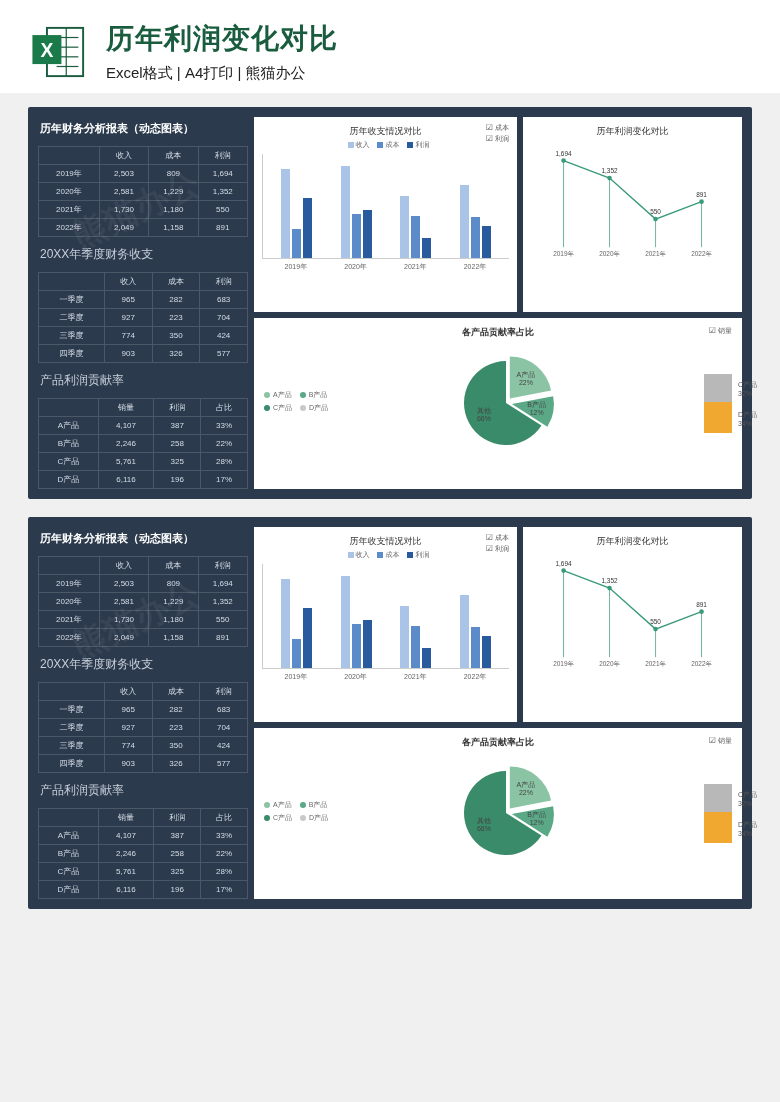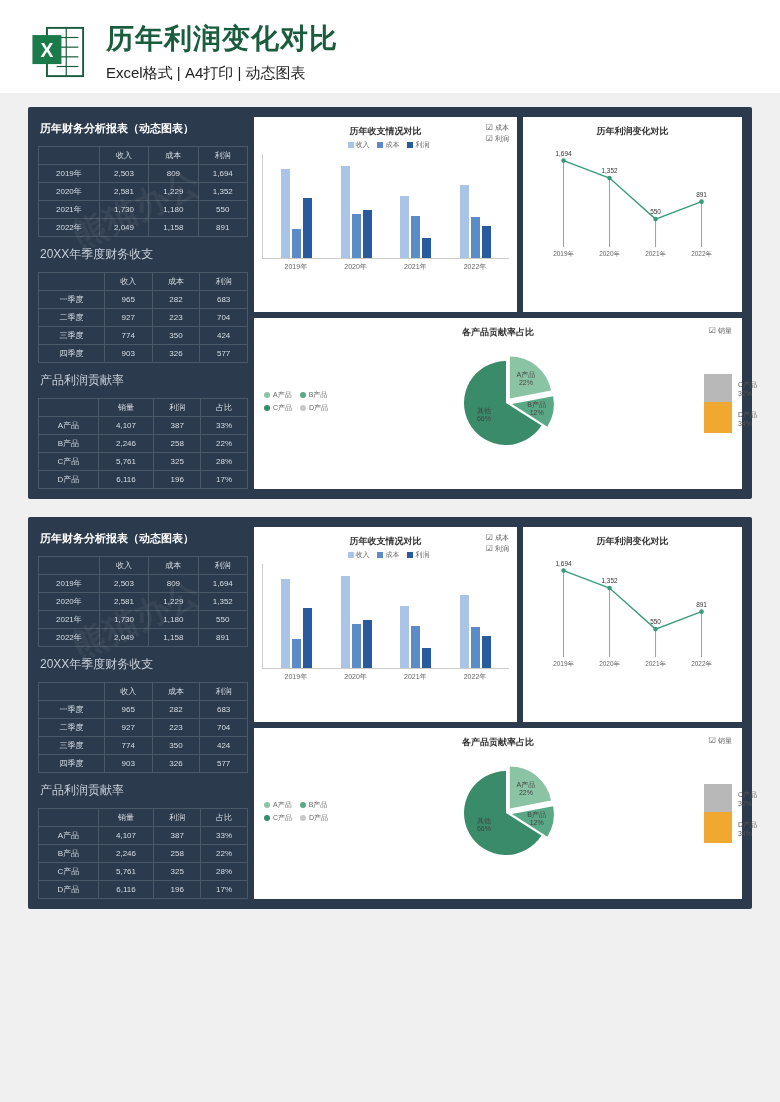--- a/index.html
+++ b/index.html
@@ -20,21 +20,21 @@
 
 .left-col { grid-row: 1 / 3; display: flex; flex-direction: column; gap: 6px; }
 .panel-title { color: #fff; font-size: 11px; font-weight: bold; padding: 4px 2px; }
 .tbl { width: 100%; border-collapse: collapse; }
 .tbl th, .tbl td { border: 1px solid #4a5868; color: #d5dde6; font-size: 8px; text-align: center; padding: 3px 2px; }
 .tbl th { font-weight: normal; }
 .section-label { color: #c8d0da; font-size: 12px; padding: 3px 2px; }
 
 .right-top { display: grid; grid-template-columns: 1.2fr 1fr; gap: 6px; }
 .chart-box { background: #fff; padding: 8px; position: relative; }
-.chart-title { font-size: 9px; font-weight: bold; text-align: center; color: #333; }
+.chart-title { font-size: 9px; font-weight: normal; text-align: center; color: #333; }
 .checks { position: absolute; top: 6px; right: 8px; font-size: 7px; color: #555; }
 .checks div { margin-bottom: 1px; }
 .chk::before { content: "☑"; margin-right: 2px; font-size: 8px; }
 
 .legend-inline { text-align: center; font-size: 7px; color: #666; margin: 2px 0 4px; }
 .legend-inline .sq { display: inline-block; width: 6px; height: 6px; margin: 0 2px 0 6px; vertical-align: middle; }
 
 .bar-area { height: 105px; position: relative; display: flex; align-items: flex-end; justify-content: space-around; padding: 0 4px; border-left: 1px solid #ccc; border-bottom: 1px solid #ccc; }
 .bar-group { display: flex; align-items: flex-end; gap: 2px; }
 .bar { width: 9px; }
@@ -68,21 +68,21 @@
       <line x1="22" y1="20" x2="40" y2="20" stroke="#1a5c3e" stroke-width="1"></line>
       <line x1="22" y1="28" x2="40" y2="28" stroke="#1a5c3e" stroke-width="1"></line>
       <line x1="22" y1="36" x2="40" y2="36" stroke="#1a5c3e" stroke-width="1"></line>
       <line x1="30" y1="4" x2="30" y2="44" stroke="#1a5c3e" stroke-width="1"></line>
       <rect x="2" y="10" width="24" height="24" fill="#1a7a4a"></rect>
       <text x="14" y="28" text-anchor="middle" fill="#fff" font-size="16" font-weight="bold">X</text>
     </svg>
   </div>
   <div class="header-titles">
     <div class="main-title">历年利润变化对比</div>
-    <div class="sub-title">Excel格式 | A4打印 | 动态图表</div>
+    <div class="sub-title">Excel格式 | A4打印 | 熊猫办公</div>
   </div>
 </div>
 
 <div class="dashboards">
 
   <div class="dashboard">
     <div class="wm wm1">熊猫办公</div>
     <div class="wm wm2">熊猫办公</div>
 
     <div class="left-col">

